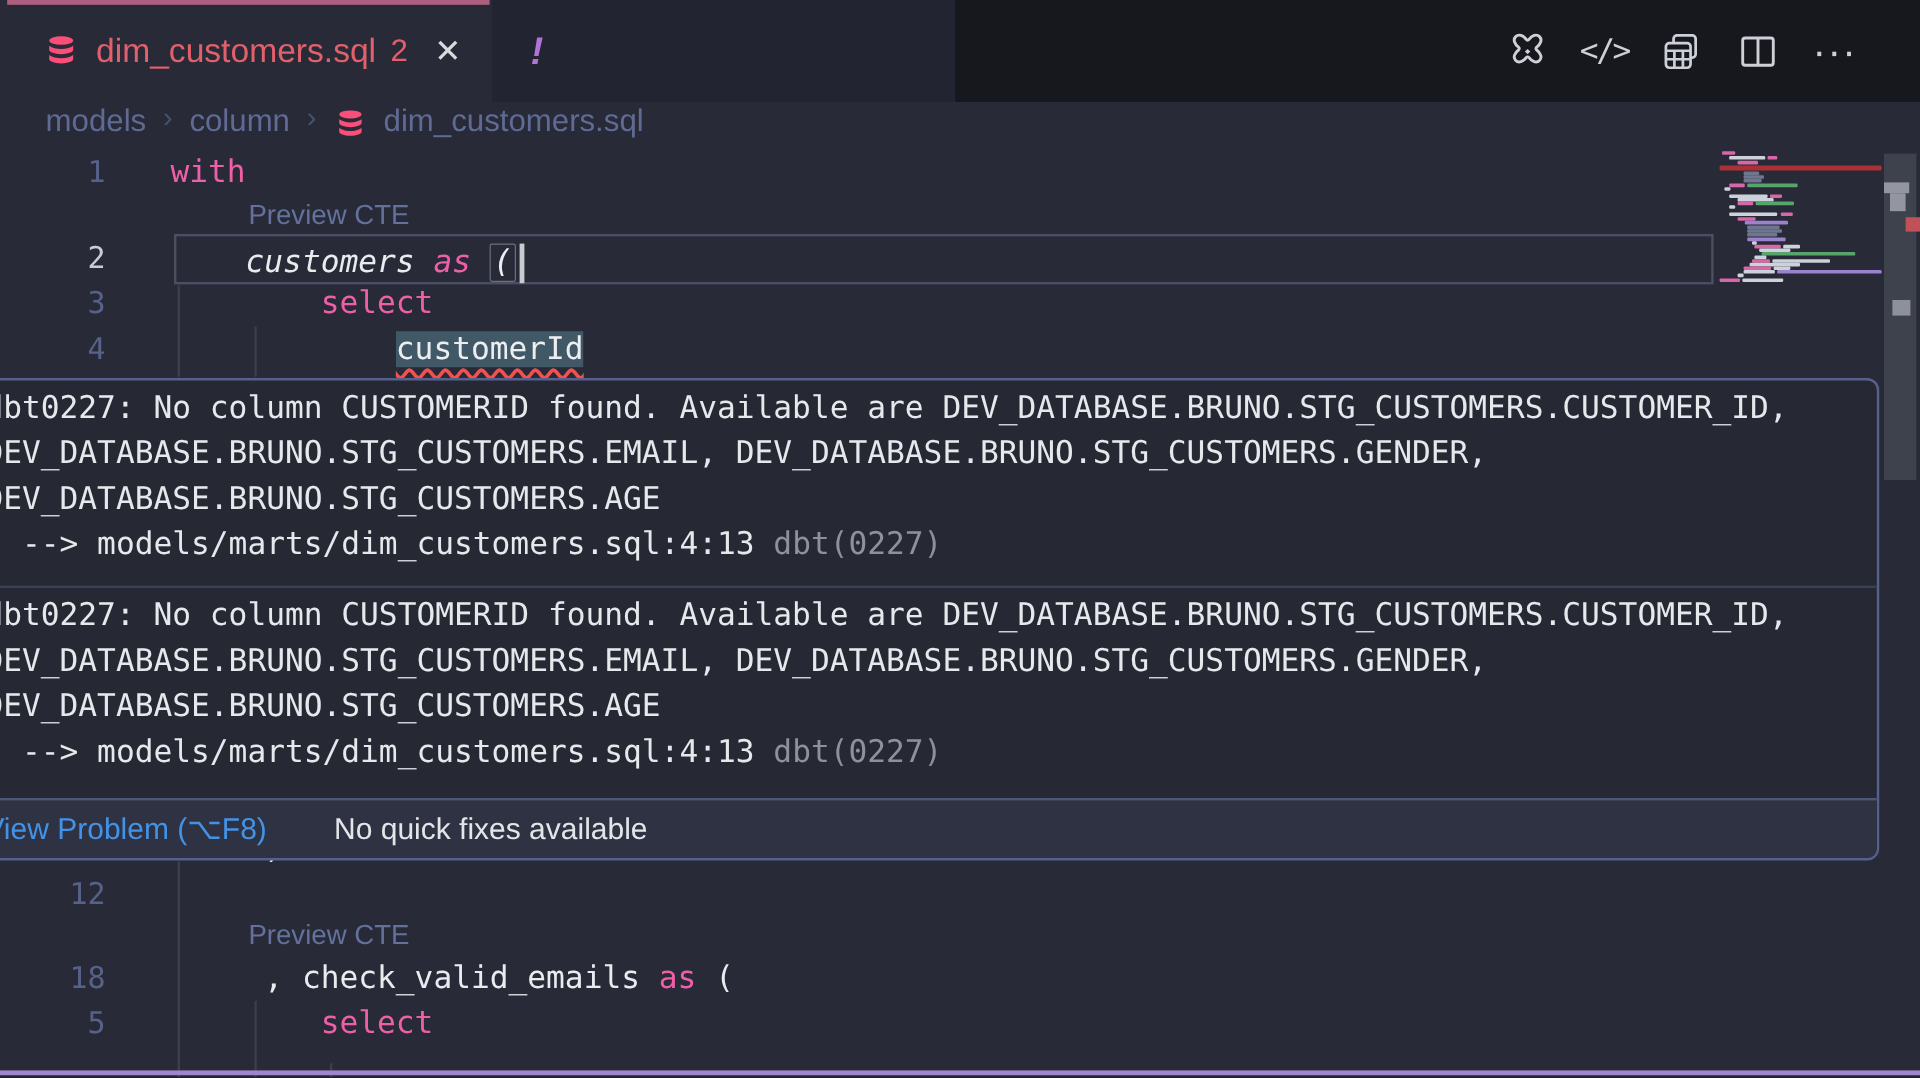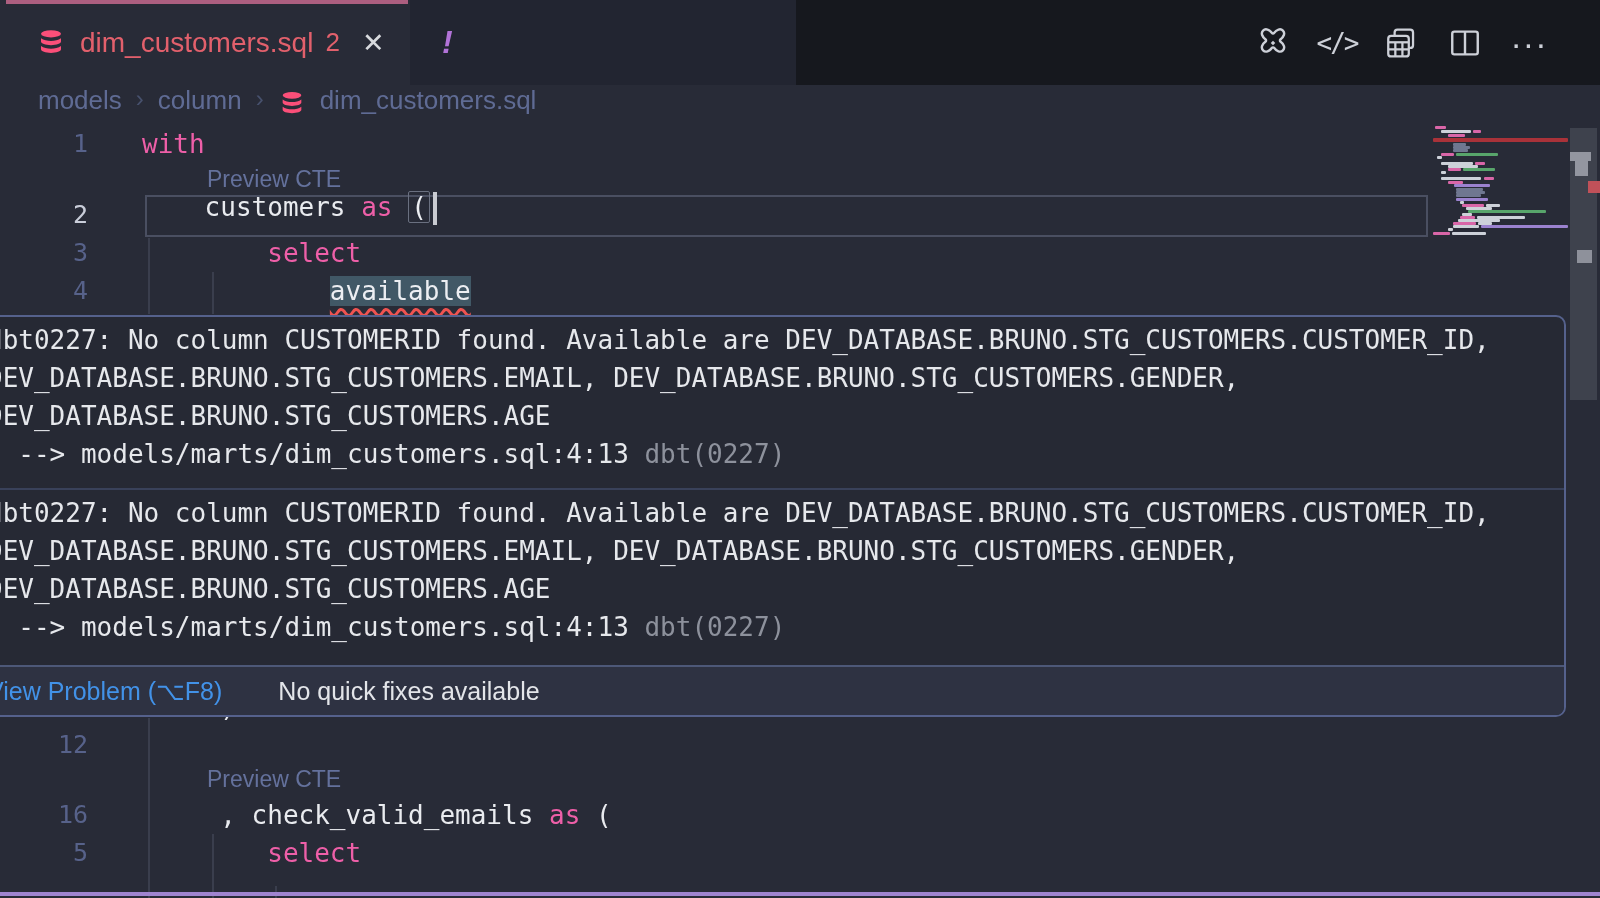--- a/index.html
+++ b/index.html
@@ -138,30 +138,30 @@
       </svg>
     </span>
     <span class="crumb">dim_customers.sql</span>
   </div>
 
   <div id="editor-layer">
       <div class="gutter-row" style="top: 125px;">1</div>
       <div class="code-row" style="top: 125px;"><span class="tok-kw">with</span></div>
       <div class="current-line-box" style="top: 195px;"></div>
       <div class="gutter-row gutter-current" style="top: 196px;">2</div>
-      <div class="code-row" style="top: 188px;"><span class="tok-pl">    customers </span><span class="tok-kw">as</span><span class="tok-pl"> </span><span class="tok-br">(</span><span class="cursor-bar"></span></div>
+      <div class="code-row" style="top: 200px; font-style: italic;"><span class="tok-pl">    customers </span><span class="tok-kw">as</span><span class="tok-pl"> </span><span class="tok-br">(</span><span class="cursor-bar"></span></div>
       <div class="gutter-row" style="top: 234px;">3</div>
       <div class="code-row" style="top: 234px;"><span class="tok-pl">        </span><span class="tok-kw">select</span></div>
       <div class="gutter-row" style="top: 272px;">4</div>
-      <div class="code-row" style="top: 272px;"><span class="tok-pl">            </span><span class="tok-err">available</span></div>
+      <div class="code-row" style="top: 272px;"><span class="tok-pl">            </span><span class="tok-err">customerId</span></div>
       <div class="gutter-row" style="top: 688px;">14</div>
       <div class="code-row" style="top: 688px;"><span class="tok-pl">     )</span></div>
       <div class="gutter-row" style="top: 726px;">12</div>
       <div class="code-row" style="top: 726px;"></div>
-      <div class="gutter-row" style="top: 796px;">16</div>
+      <div class="gutter-row" style="top: 796px;">18</div>
       <div class="code-row" style="top: 796px;"><span class="tok-pl">     , check_valid_emails </span><span class="tok-kw">as</span><span class="tok-pl"> (</span></div>
       <div class="gutter-row" style="top: 834px;">5</div>
       <div class="code-row" style="top: 834px;"><span class="tok-pl">        </span><span class="tok-kw">select</span></div>
     </div>
 
   <div class="indent-guide" style="left:148px; top:238px; height:76px;"></div>
   <div class="indent-guide" style="left:212px; top:272px; height:42px;"></div>
   <div class="indent-guide" style="left:148px; top:718px; height:180px;"></div>
   <div class="indent-guide" style="left:212px; top:834px; height:64px;"></div>
   <div class="indent-guide" style="left:275px; top:886px; height:12px;"></div>

